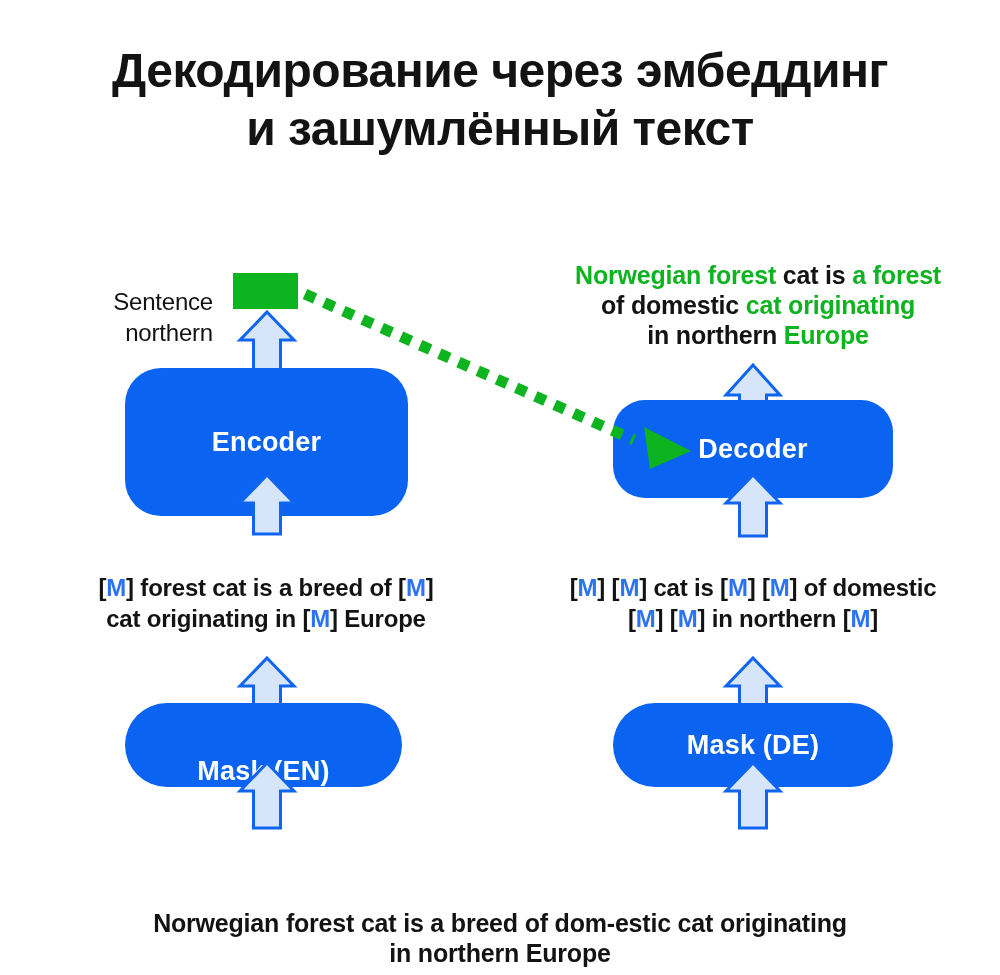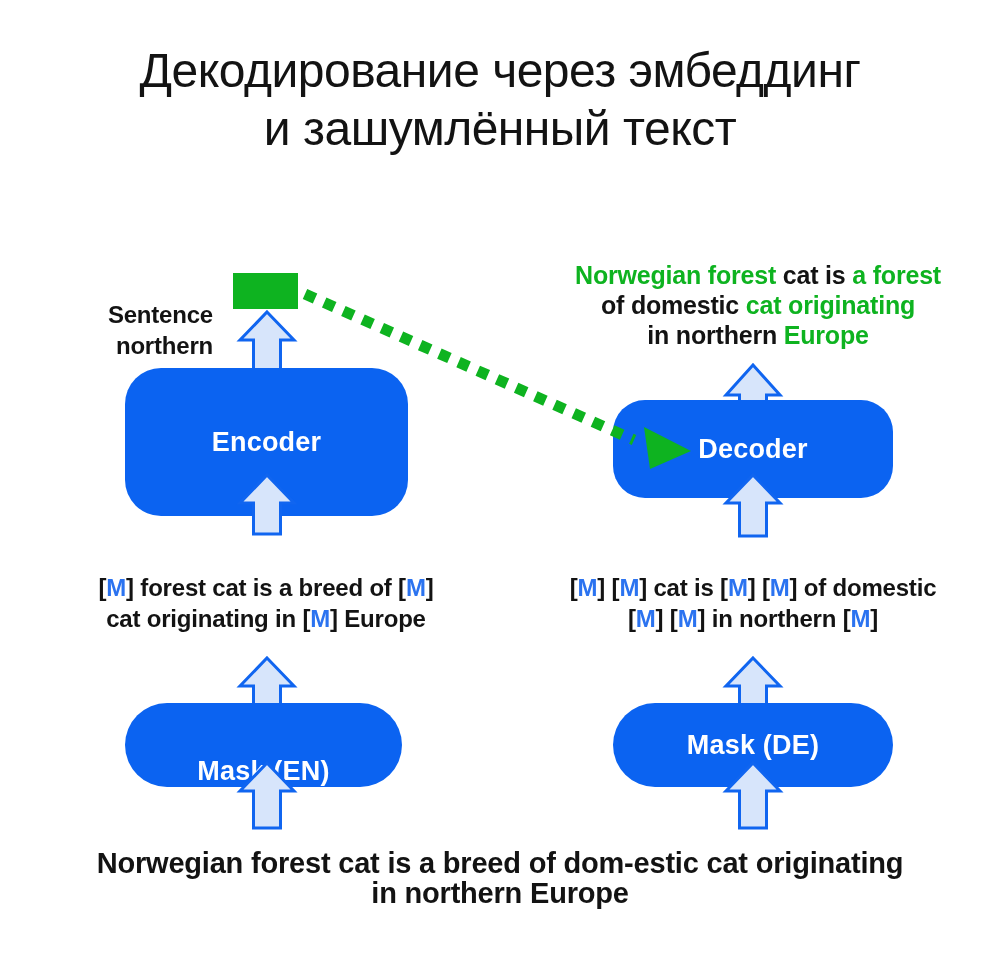--- a/index.html
+++ b/index.html
@@ -25,40 +25,40 @@
   .layer-over{z-index:3;}
   .box{position:absolute;z-index:2;display:flex;align-items:center;justify-content:center;background:var(--blue);}
   .box .box-label{color:#ffffff;font-weight:700;font-size:27px;letter-spacing:.2px;}
   .encoder{left:125px;top:368px;width:283px;height:148px;border-radius:36px;}
   .decoder{left:613px;top:400px;width:280px;height:98px;border-radius:32px;}
   .pill-en{left:125px;top:703px;width:277px;height:84px;border-radius:42px;align-items:flex-end;}
   .pill-de{left:613px;top:703px;width:280px;height:84px;border-radius:42px;}
   .title{
     position:absolute;top:42px;left:0;width:1000px;z-index:2;
     text-align:center;color:var(--ink);
-    font-size:48px;line-height:58px;font-weight:400;letter-spacing:-0.5px;
+    font-size:48px;line-height:58px;font-weight:700;letter-spacing:-0.5px;
   }
   .emb-label{
     position:absolute;top:286px;right:787px;z-index:2;
     text-align:right;color:var(--ink);white-space:nowrap;
-    font-size:24px;line-height:31px;font-weight:700;letter-spacing:-0.2px;margin-top:13px;
+    font-size:24px;line-height:31px;font-weight:400;letter-spacing:-0.2px;
   }
   .emb-chip{
     position:absolute;left:233px;top:273px;width:65px;height:36px;z-index:2;
     background:var(--green);
   }
   .rich-block{
     position:absolute;z-index:2;
     text-align:center;white-space:nowrap;
     font-weight:700;letter-spacing:-0.2px;color:var(--ink);
   }
   .decoded{left:758px;top:260px;transform:translateX(-50%);font-size:25px;line-height:30px;}
   .masked-en{left:266px;top:572px;transform:translateX(-50%);font-size:24px;line-height:31px;}
   .masked-de{left:753px;top:572px;transform:translateX(-50%);font-size:24px;line-height:31px;}
-  .source{left:500px;top:848px;transform:translateX(-50%);font-size:29px;line-height:30px;}
+  .source{left:500px;top:908px;transform:translateX(-50%);font-size:25px;line-height:30px;}
   .seg-k{color:var(--ink);}
   .seg-g{color:var(--green);}
   .seg-b{color:var(--mask-blue);}
   .up-arrow{fill:var(--arrow-fill);stroke:var(--arrow-stroke);stroke-width:3;stroke-linejoin:miter;}
   .connector-dash{stroke:var(--green);stroke-width:11;fill:none;}
   .connector-head{fill:var(--green);}
 </style>
 </head>
 <body>
 

